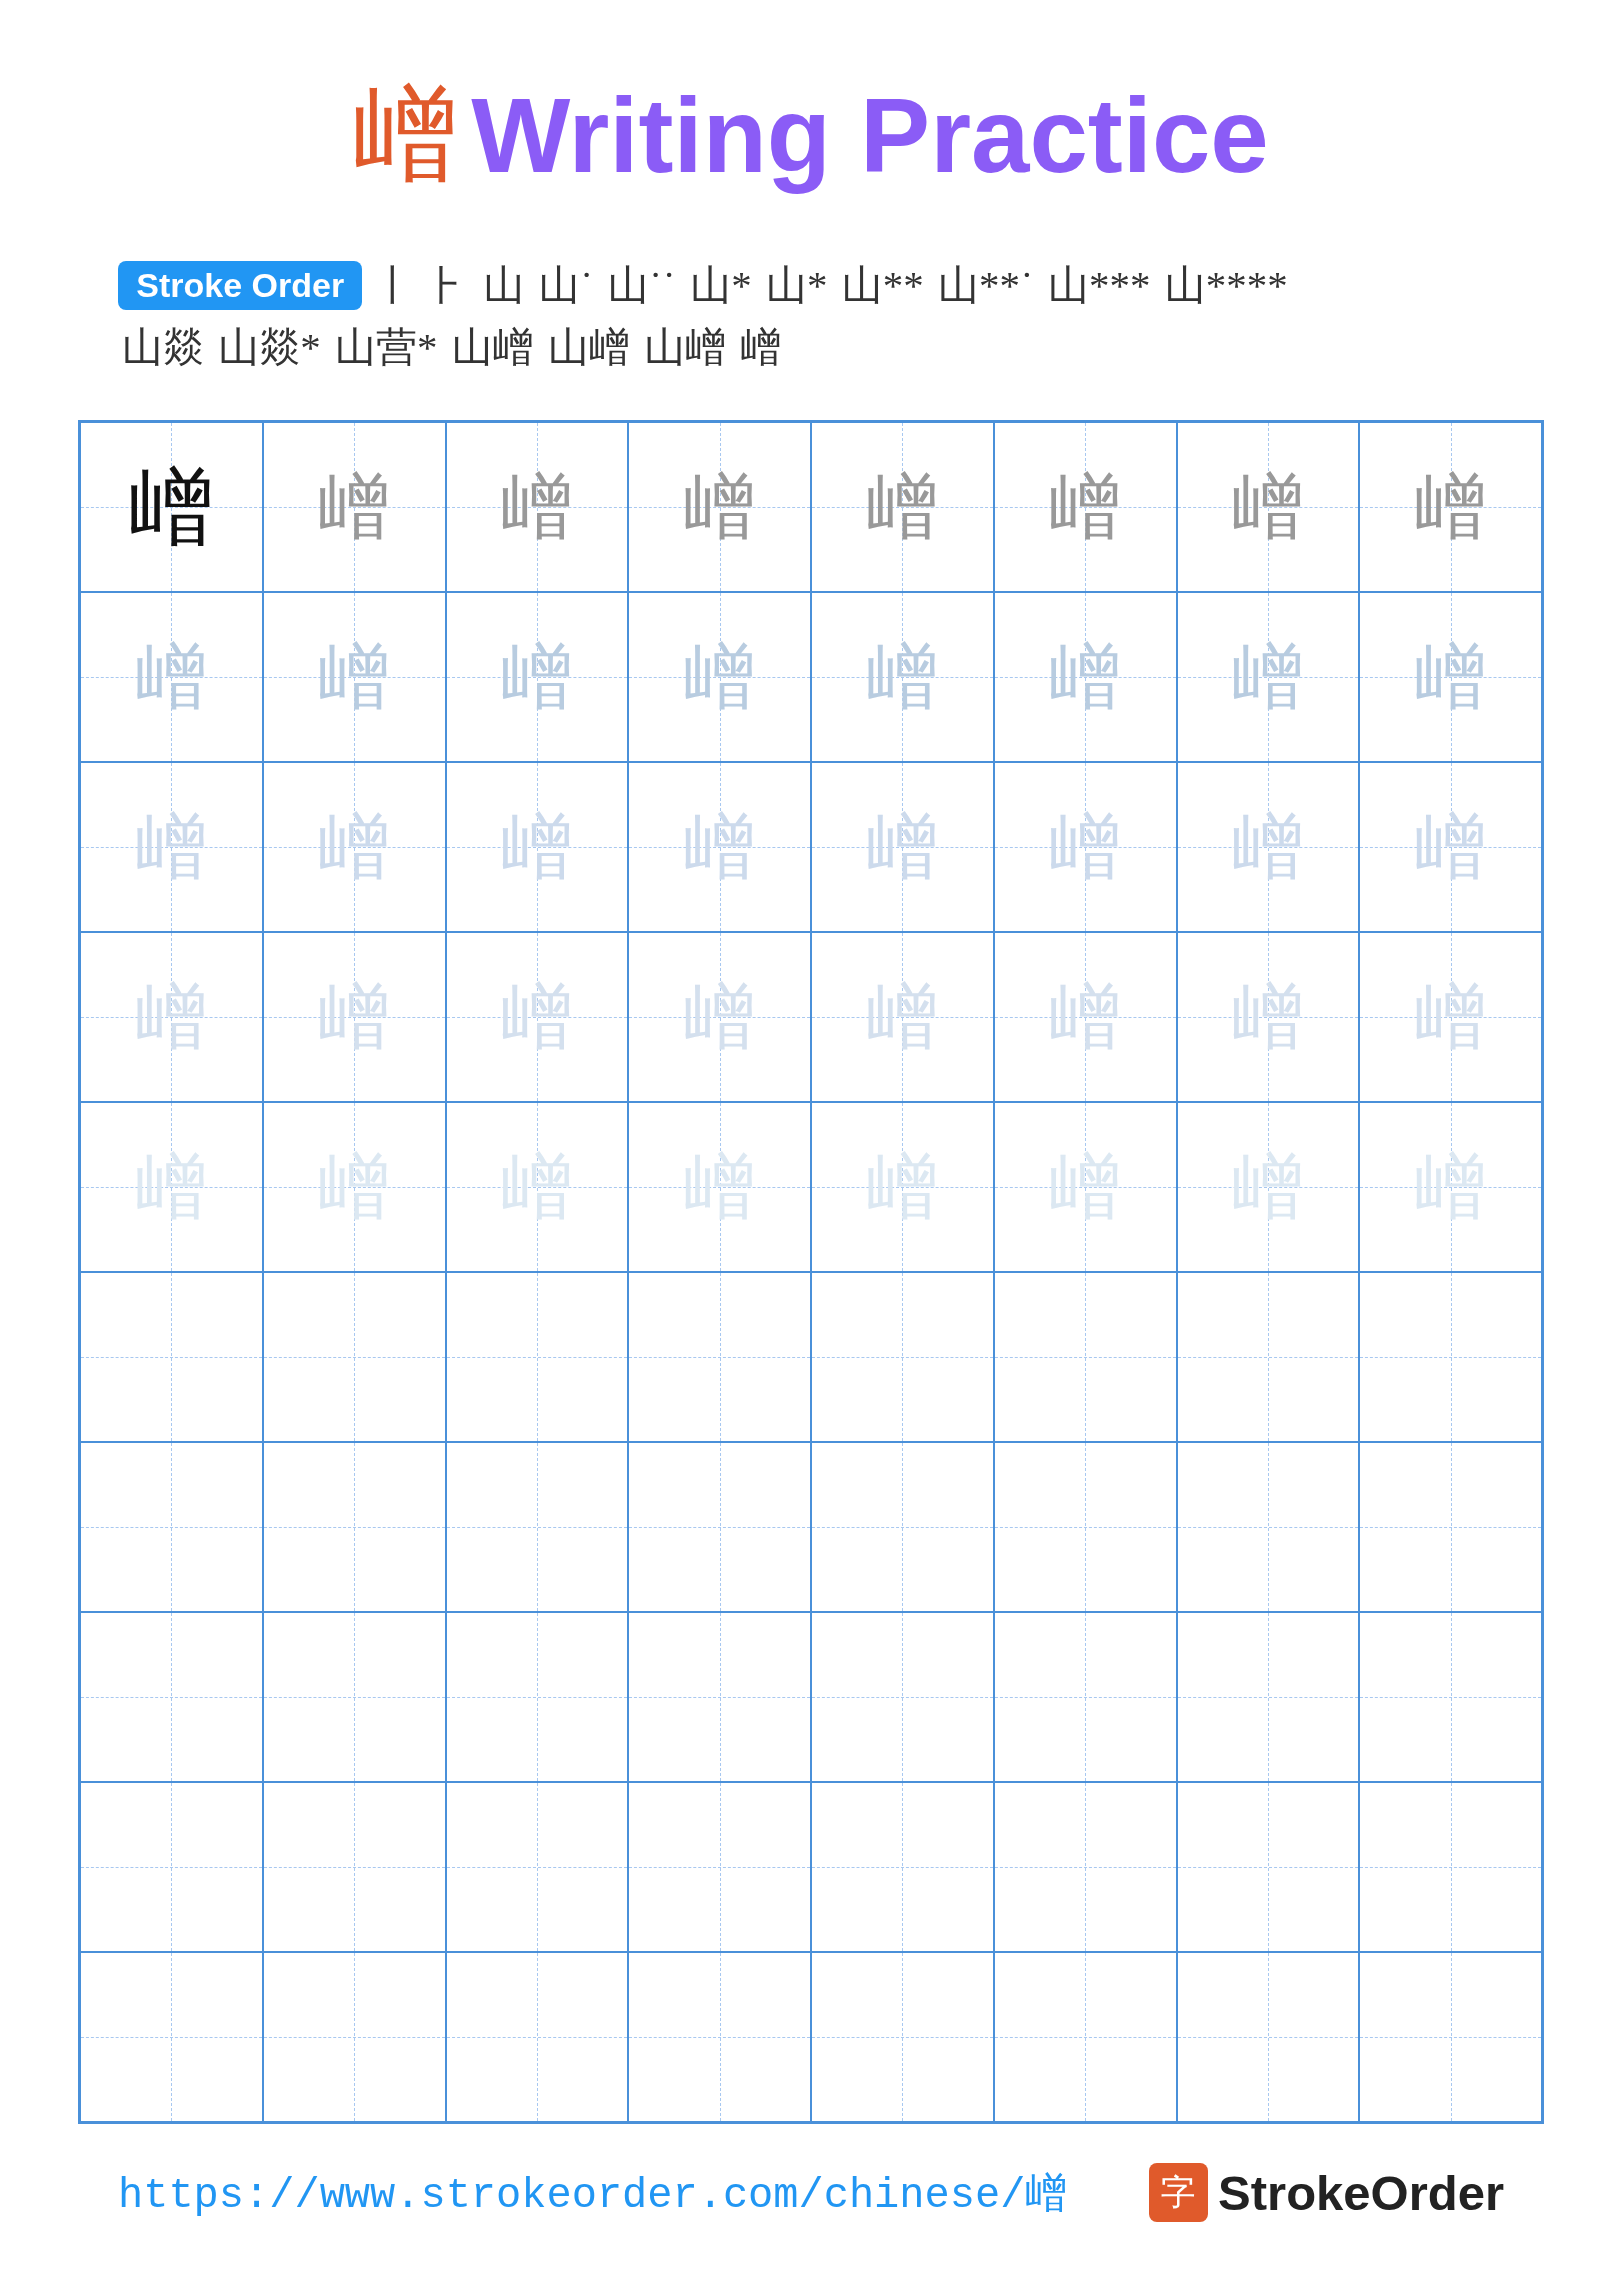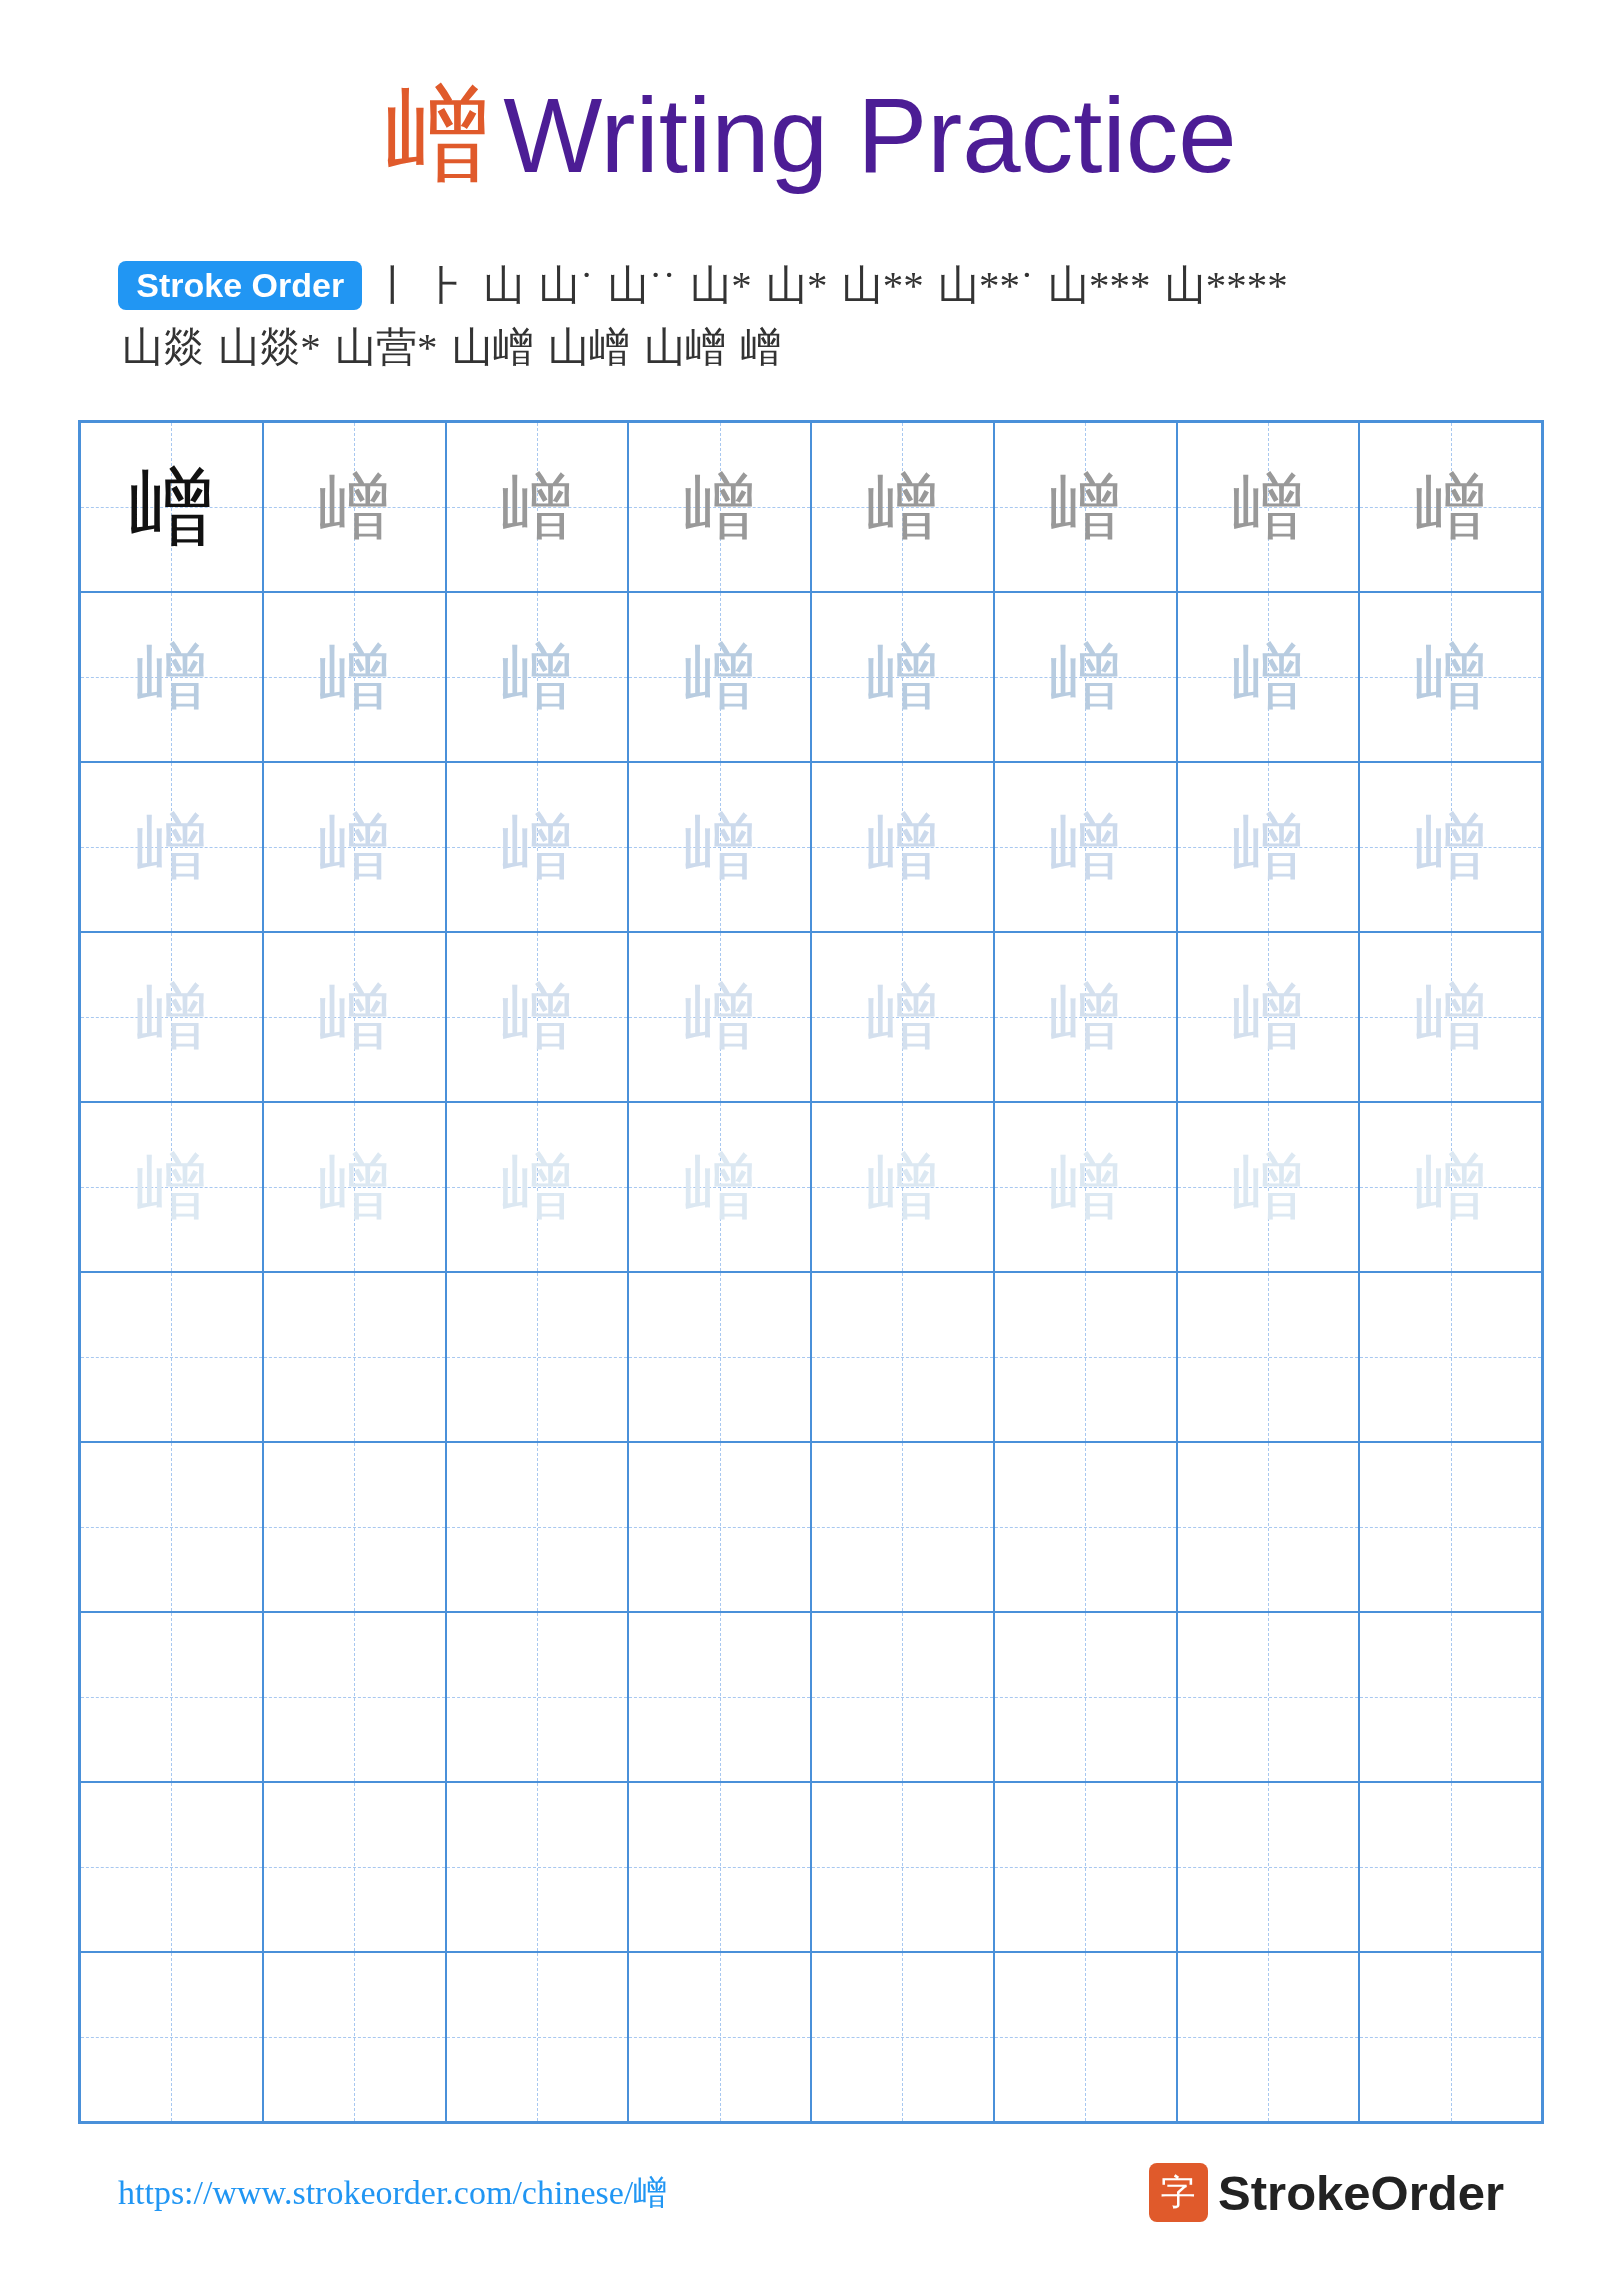--- a/index.html
+++ b/index.html
@@ -29,22 +29,22 @@
       margin-top: 13px;
     }
     .title-char {
       font-size: 105px;
       color: #e05a2b;
       margin-right: 13px;
       font-family: serif;
     }
     .title-text {
       font-size: 105px;
-      font-weight: normal;
-      color: #4c1d95;
+      font-weight: bold;
+      color: #8b5cf6;
       font-family: sans-serif;
     }
 
     
     .stroke-order-section {
       width: 100%;
       margin-bottom: 39px;
       padding: 0 39px;
     }
     .stroke-order-row {
@@ -124,23 +124,23 @@
     
     .footer {
       width: 100%;
       display: flex;
       align-items: center;
       justify-content: space-between;
       margin-top: 39px;
       padding: 0 39px;
     }
     .footer-url {
-      font-size: 34px;
+      font-size: 42px;
       color: #2196F3;
-      font-family: Liberation Serif, serif;
+      font-family: Liberation Mono, monospace;
     }
     .footer-logo {
       display: flex;
       align-items: center;
       gap: 10.5px;
     }
     .footer-logo-icon {
       width: 59px;
       height: 59px;
       background: #e05a2b;

